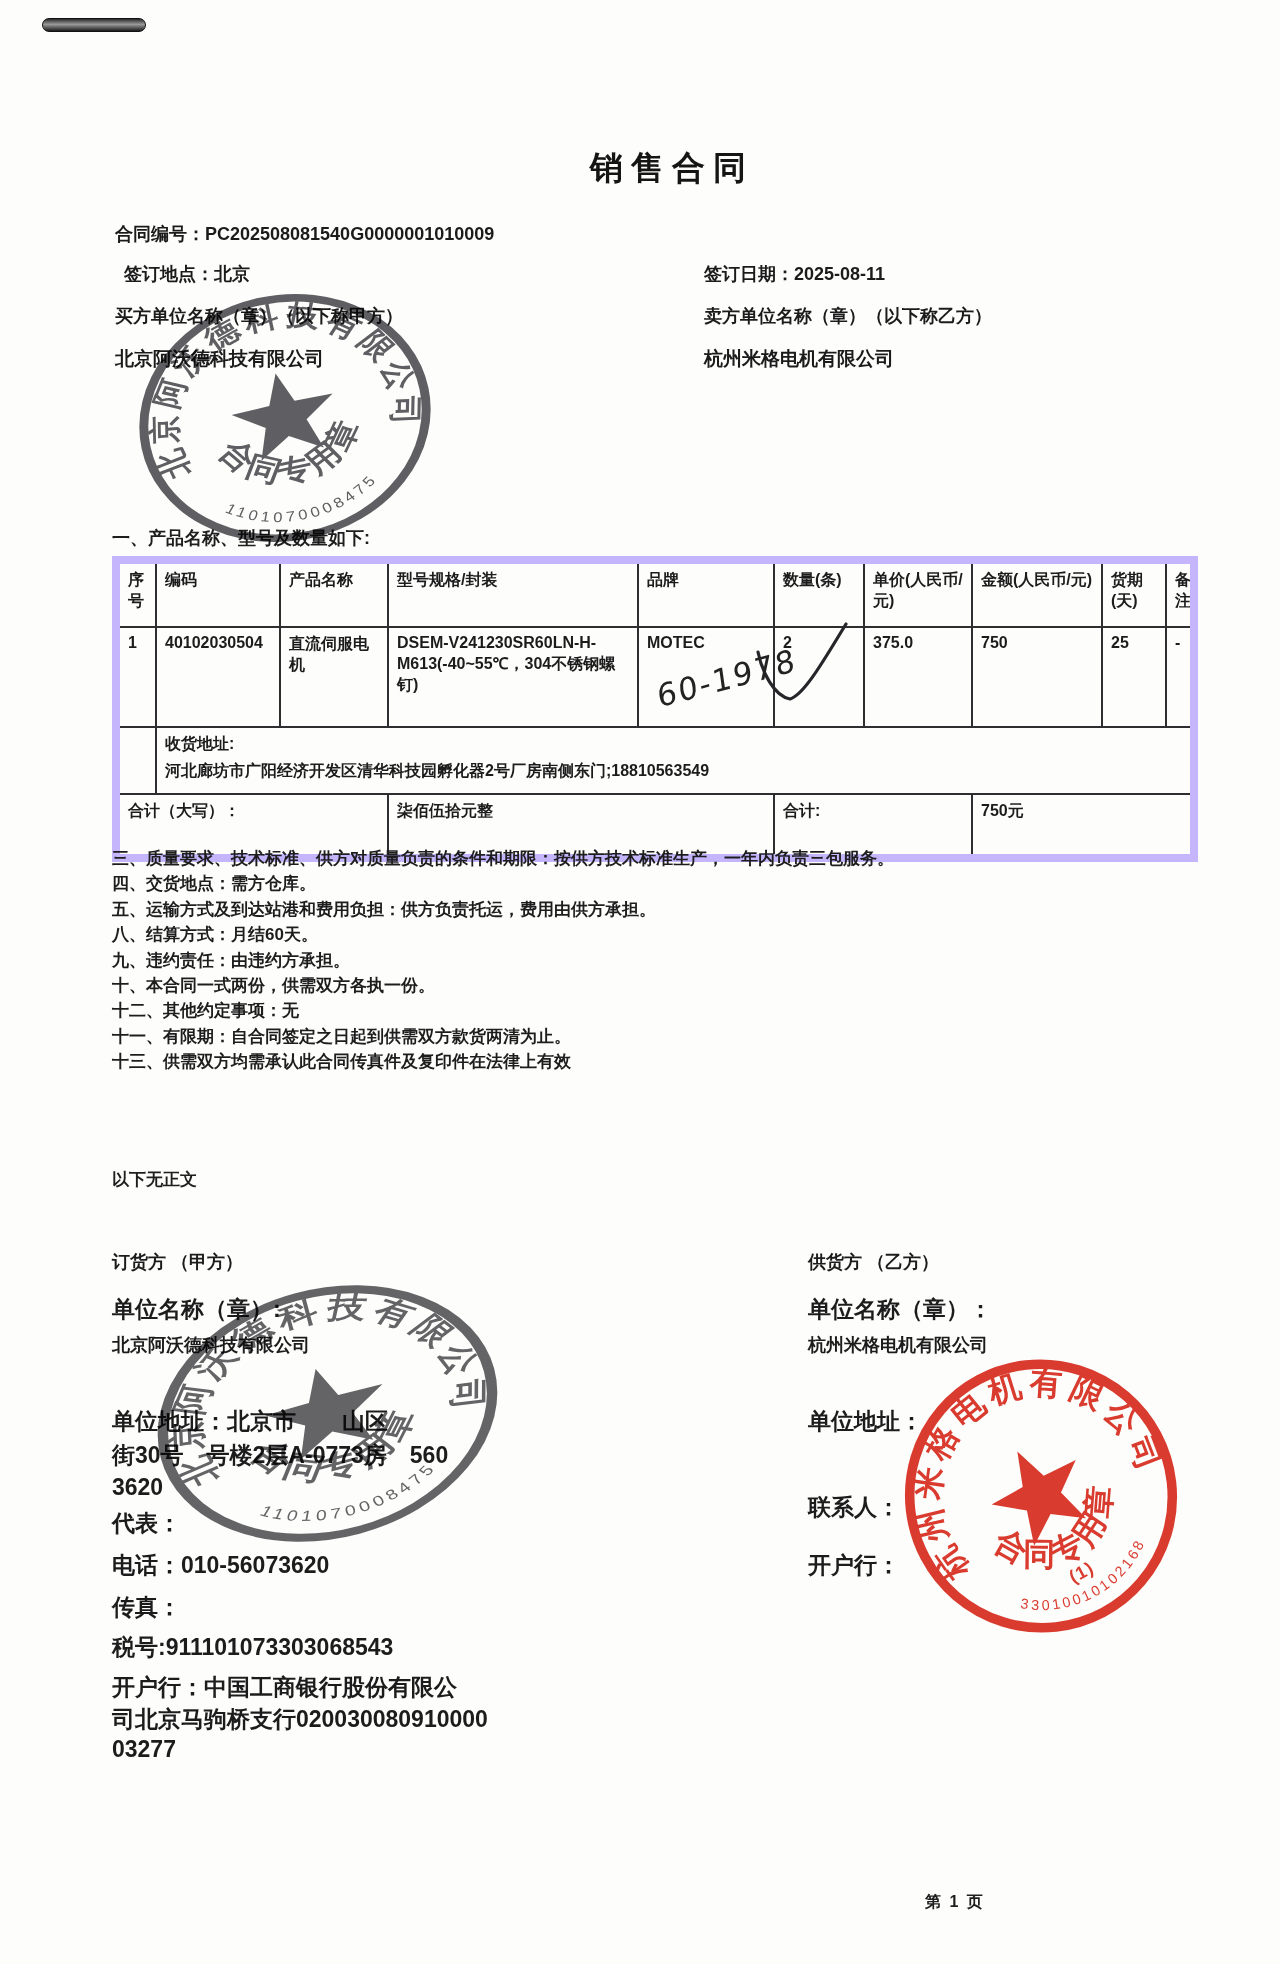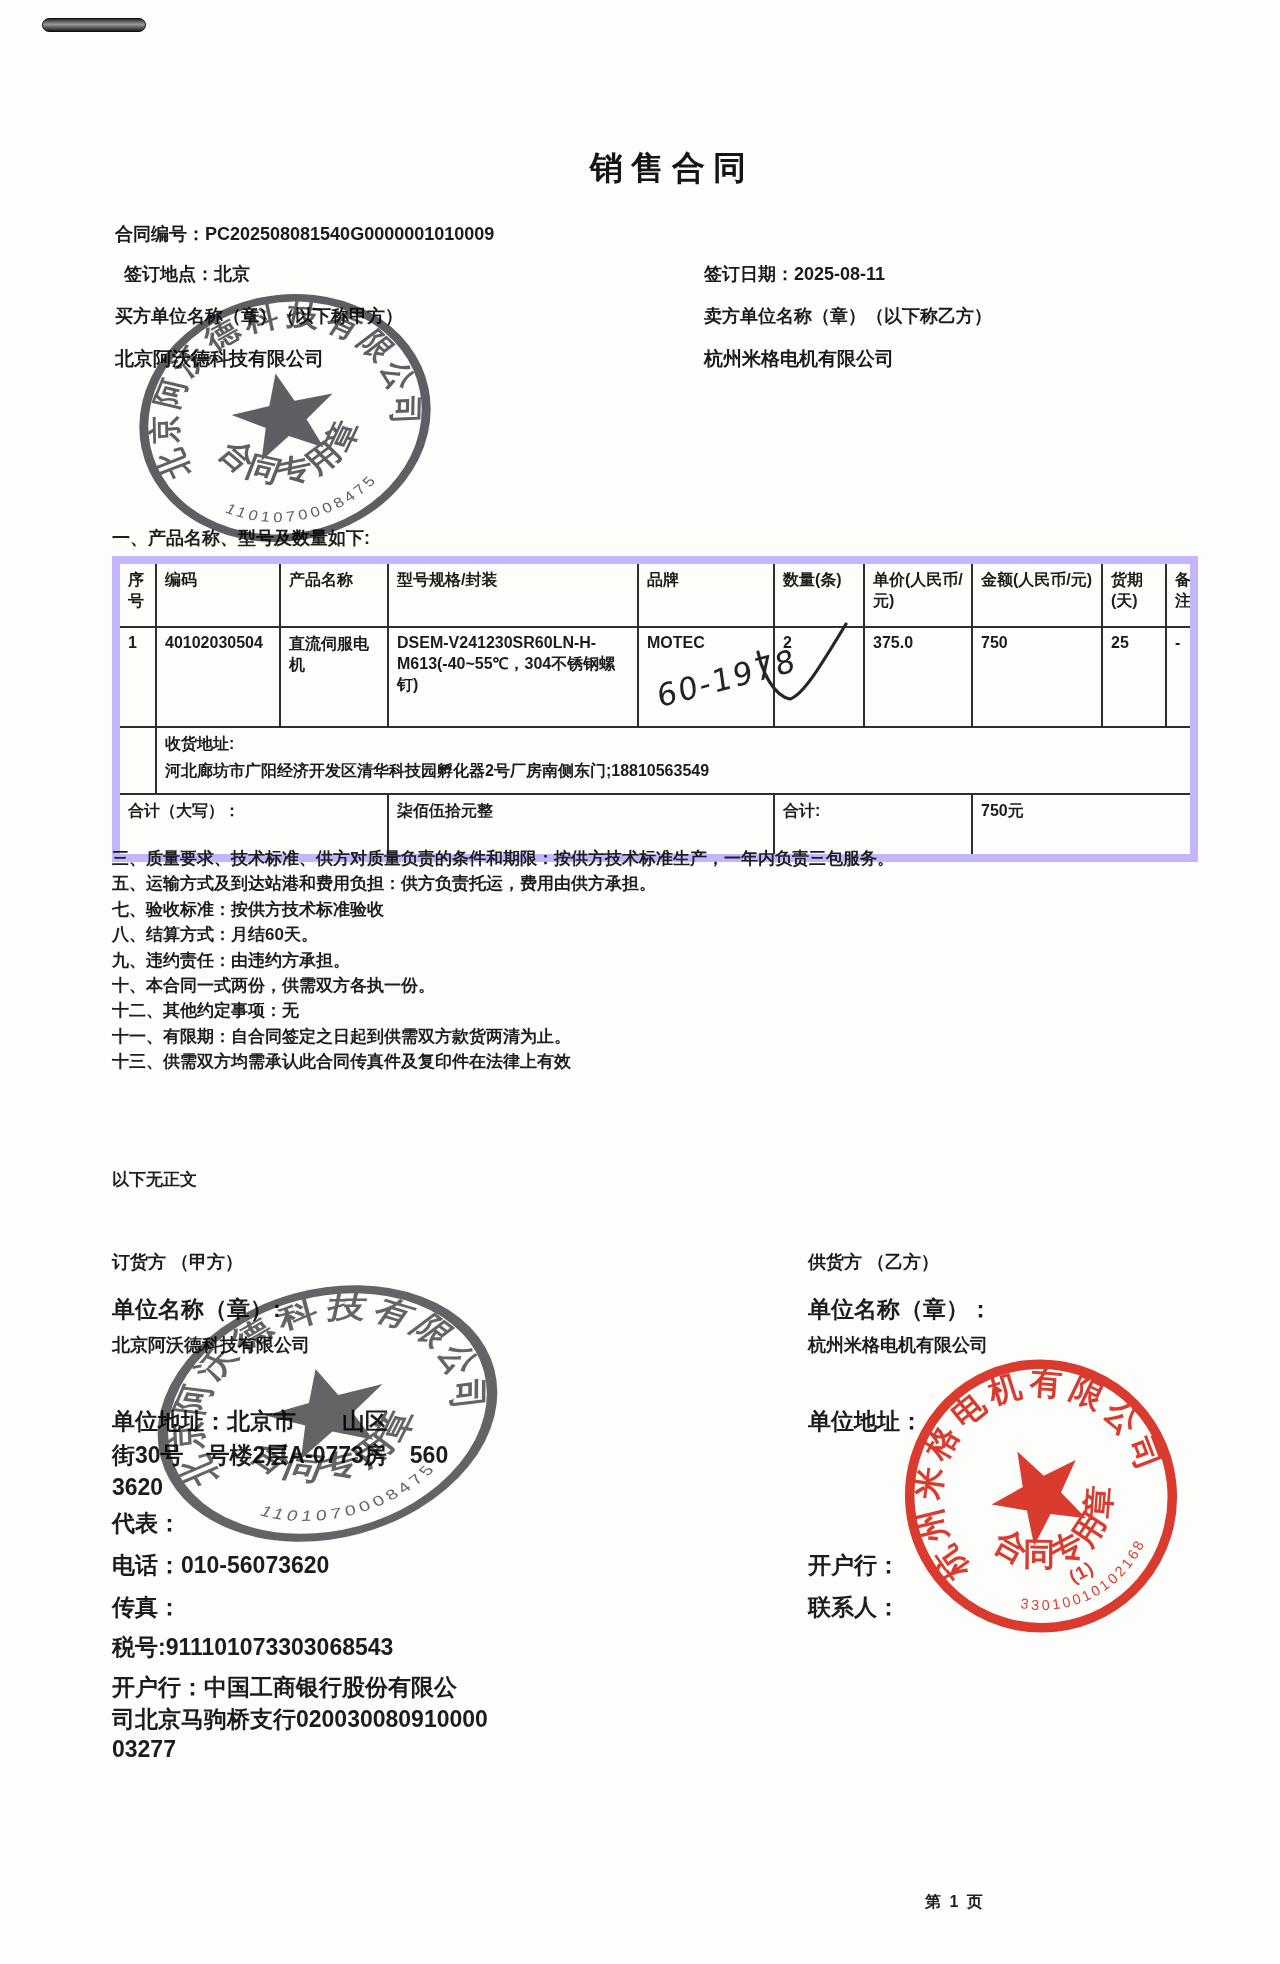--- a/index.html
+++ b/index.html
@@ -58,21 +58,21 @@
   #buyer-addr2{left:112px;top:1440px;}
   #buyer-addr3{left:112px;top:1474px;}
   #buyer-rep{left:112px;top:1508px;}
   #buyer-phone{left:112px;top:1550px;}
   #buyer-fax{left:112px;top:1592px;}
   #buyer-tax{left:112px;top:1632px;}
   #buyer-bank1{left:112px;top:1672px;}
   #buyer-bank2{left:112px;top:1704px;}
   #buyer-bank3{left:112px;top:1736px;}
   #seller-addr{left:808px;top:1406px;}
-  #seller-contact{left:808px;top:1592px;}
+  #seller-contact{left:808px;top:1492px;}
   #seller-bank{left:808px;top:1550px;}
   
   #handwritten-note{
     left:655px;top:660px;font-family:"DejaVu Sans",sans-serif;
     font-size:31px;font-weight:500;color:#222;letter-spacing:2px;
     transform:rotate(-15deg) skewX(-7deg);white-space:nowrap;
   }
   #handwritten-checkmark{left:752px;top:620px;}
   
   .seal{position:absolute;mix-blend-mode:multiply;}
@@ -164,22 +164,22 @@
 </tbody>
   </table>
 
 <svg class="abs" id="handwritten-checkmark" width="100" height="90" viewBox="0 0 100 90">
   <path d="M 6 32 C 10 52, 22 76, 38 79 C 52 75, 72 40, 94 4" fill="none" stroke="#26262a" stroke-width="3.2" stroke-linecap="round"></path>
 </svg>
 <div class="abs" id="handwritten-note">60-1978</div>
 
 <div class="abs" id="terms">
   <div class="term">三、质量要求、技术标准、供方对质量负责的条件和期限：按供方技术标准生产，一年内负责三包服务。</div>
+  <div class="term">四、交货地点：需方仓库。</div>
   <div class="term">五、运输方式及到达站港和费用负担：供方负责托运，费用由供方承担。</div>
-  <div class="term">七、验收标准：按供方技术标准验收</div>
   <div class="term">八、结算方式：月结60天。</div>
   <div class="term">九、违约责任：由违约方承担。</div>
   <div class="term">十、本合同一式两份，供需双方各执一份。</div>
   <div class="term">十二、其他约定事项：无</div>
   <div class="term">十一、有限期：自合同签定之日起到供需双方款货两清为止。</div>
   <div class="term">十三、供需双方均需承认此合同传真件及复印件在法律上有效</div>
 </div>
 <div class="abs" id="terms-closing">以下无正文</div>
 
 <div class="abs b-line b-bold" id="buyer-heading">订货方 （甲方）</div>

